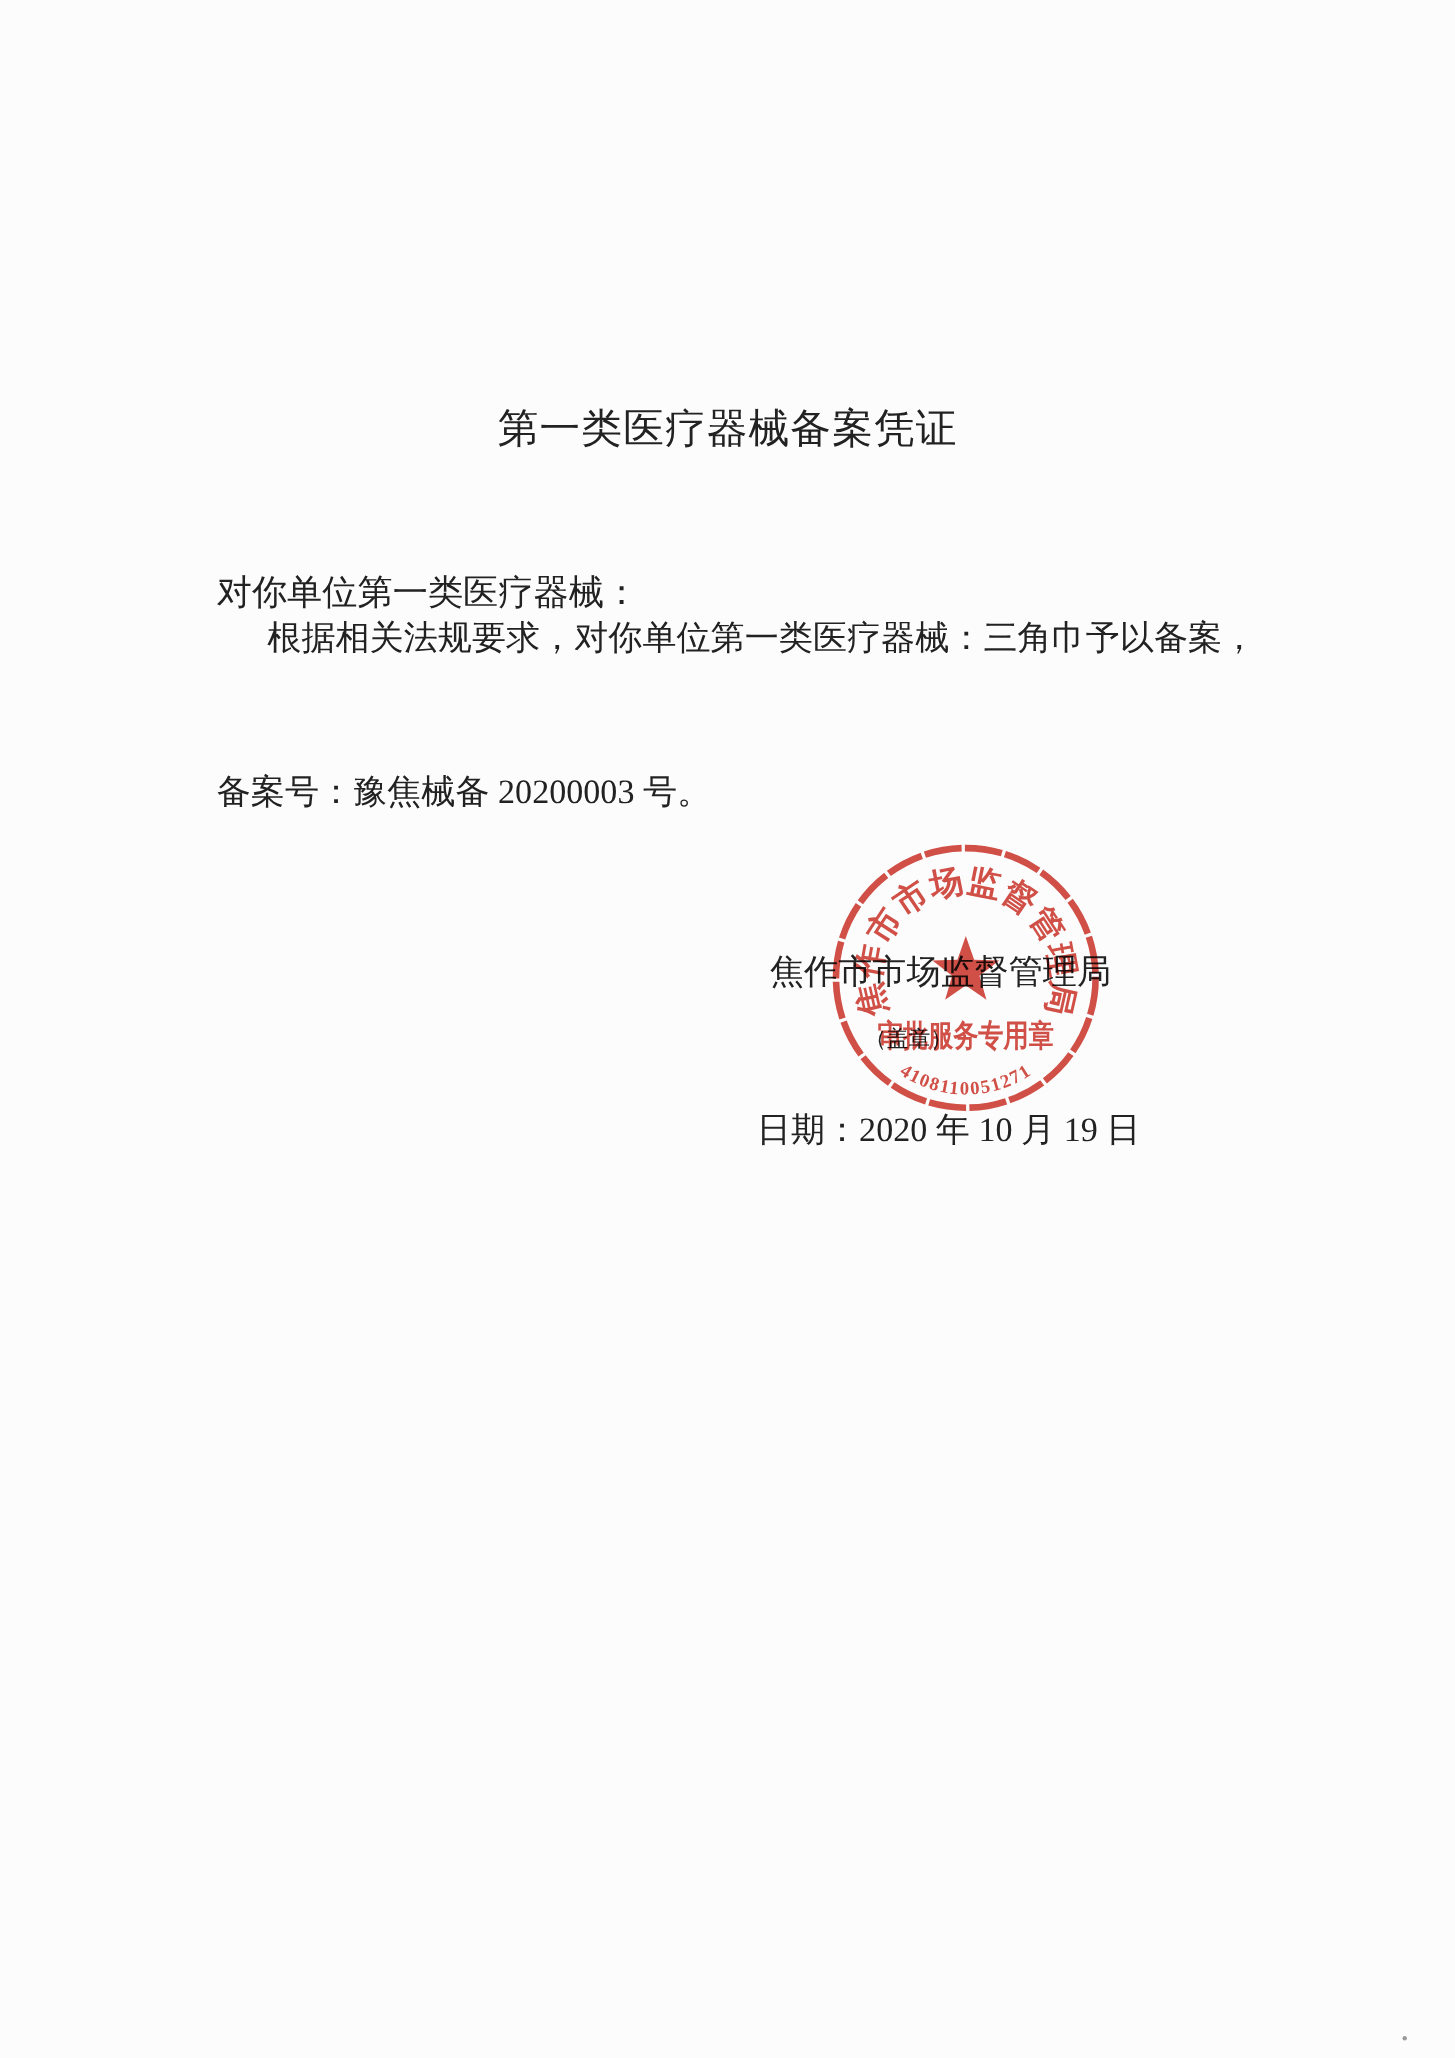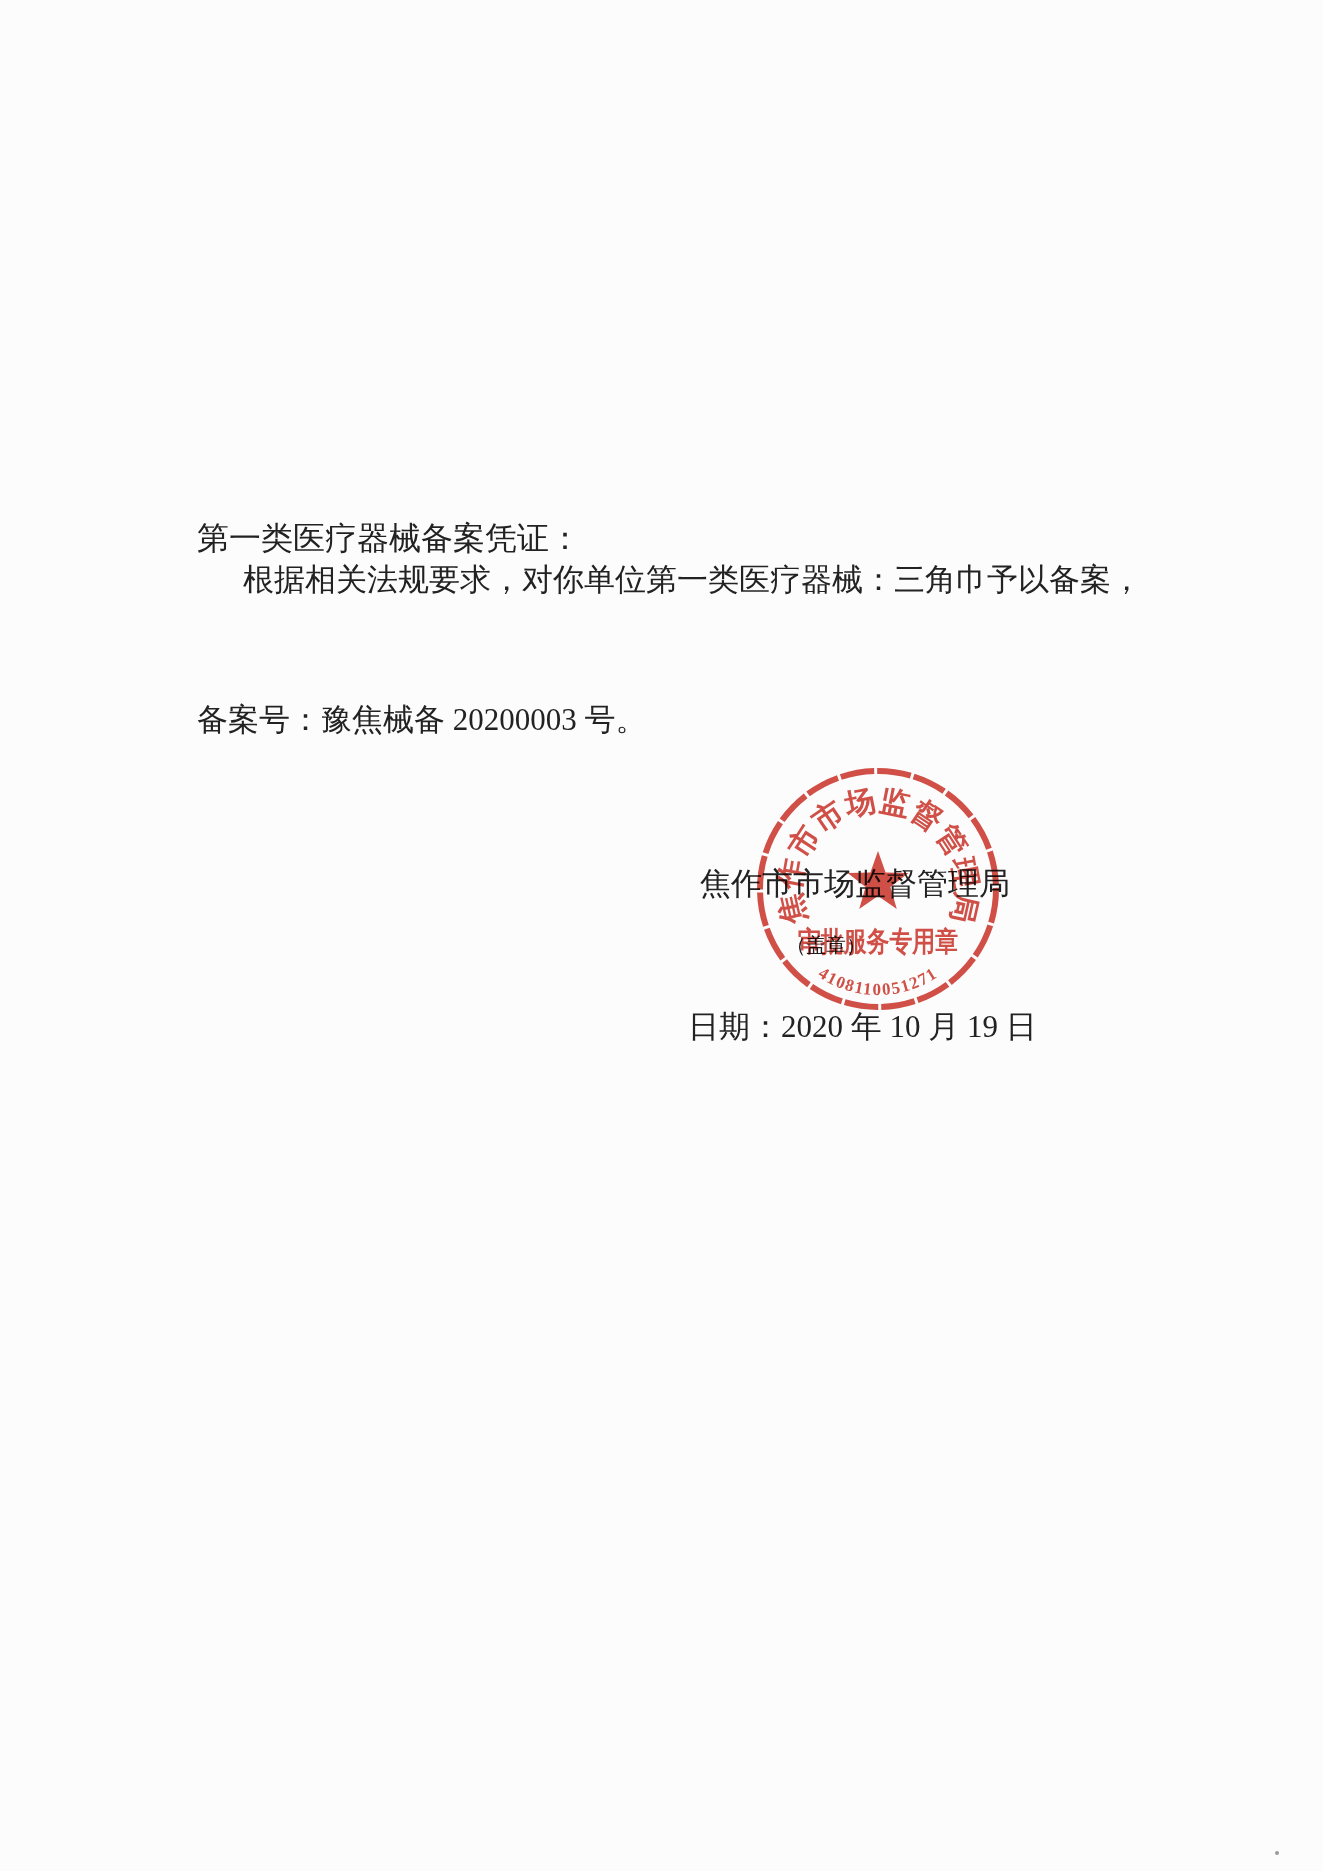--- a/index.html
+++ b/index.html
@@ -48,22 +48,23 @@
     font-weight: bold;
   }
   .seal-star { fill: var(--seal-red, #cf4237); }
   .speck { position: absolute; background: #9a9a9a; border-radius: 50%; }
 </style>
 </head>
 <body>
 
 <div class="page">
 
+  <h1 class="abs doc-title">第一类医疗器械备案凭证</h1>
 
-  <div class="abs recipient">第一类医疗器械备案凭证：</div>
+  <div class="abs recipient">对你单位第一类医疗器械：</div>
 
   <div class="abs paragraph">根据相关法规要求，对你单位第一类医疗器械：三角巾予以备案，</div>
 
   <div class="abs filing-line">备案号：豫焦械备 20200003 号。</div>
 
   <div class="abs issuer">焦作市市场监督管理局</div>
 
   <div class="abs seal-caption">（盖章）</div>
 
   <div class="abs date-line">日期：2020 年 10 月 19 日</div>

